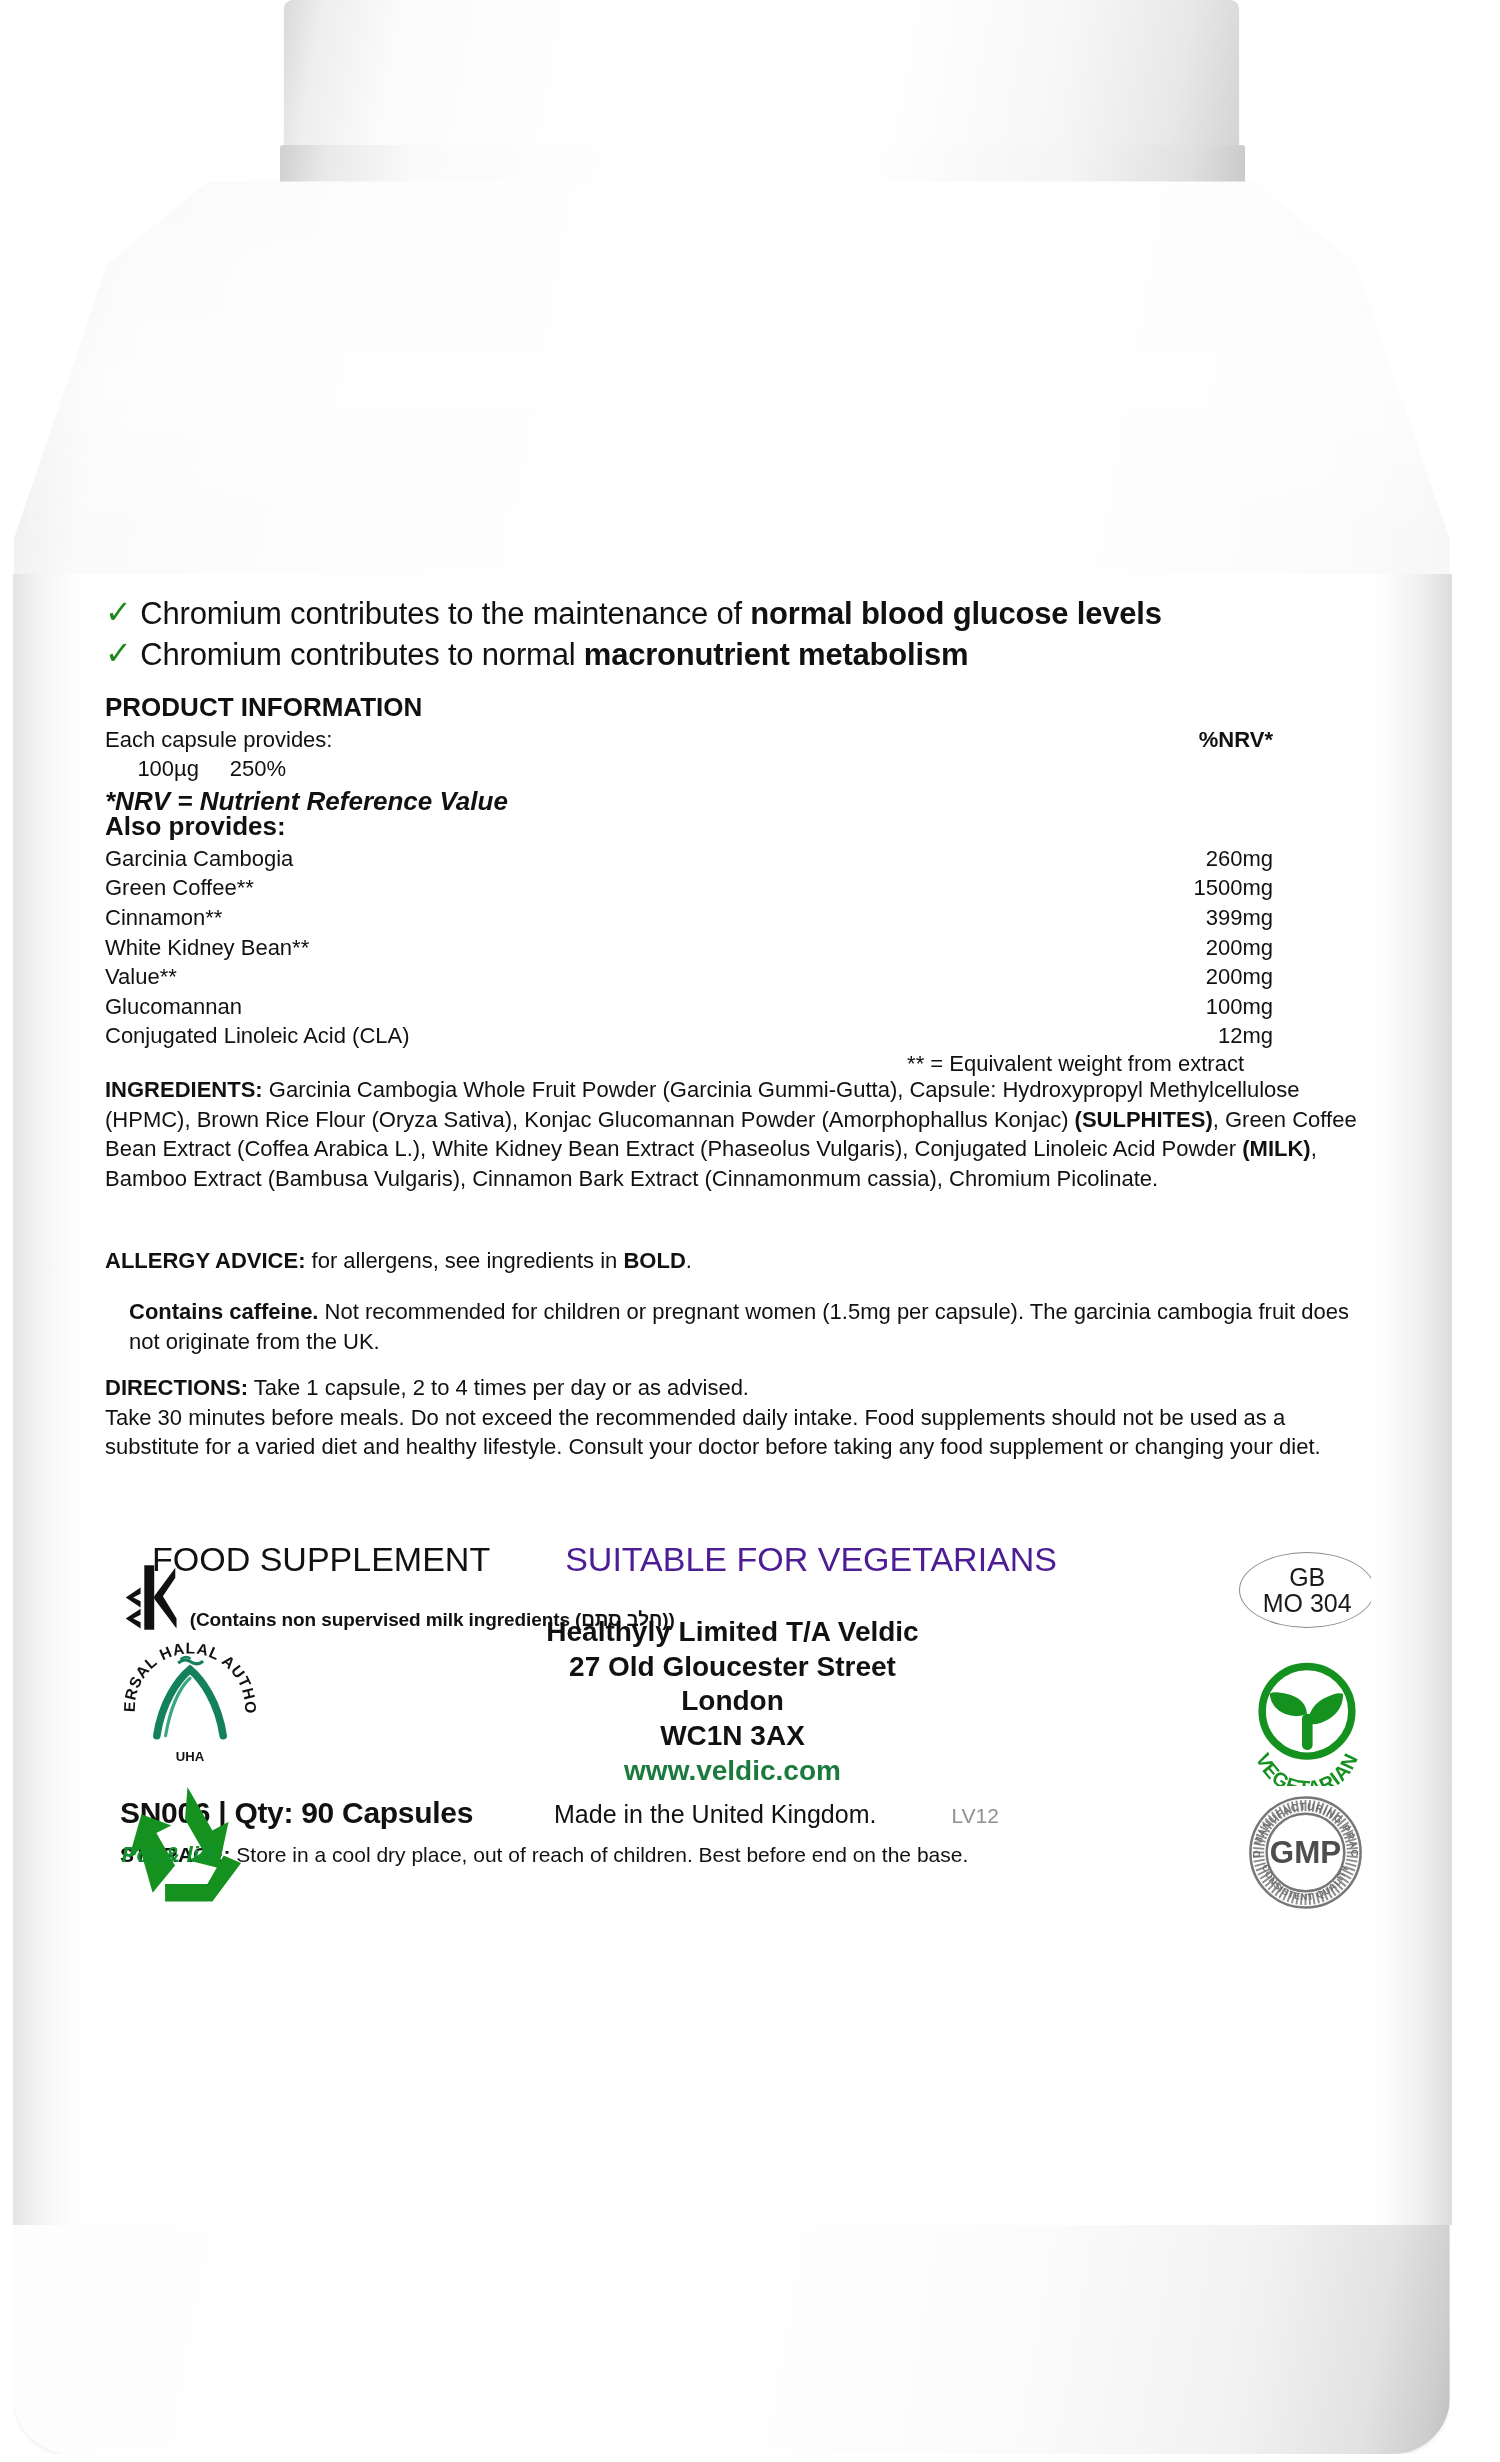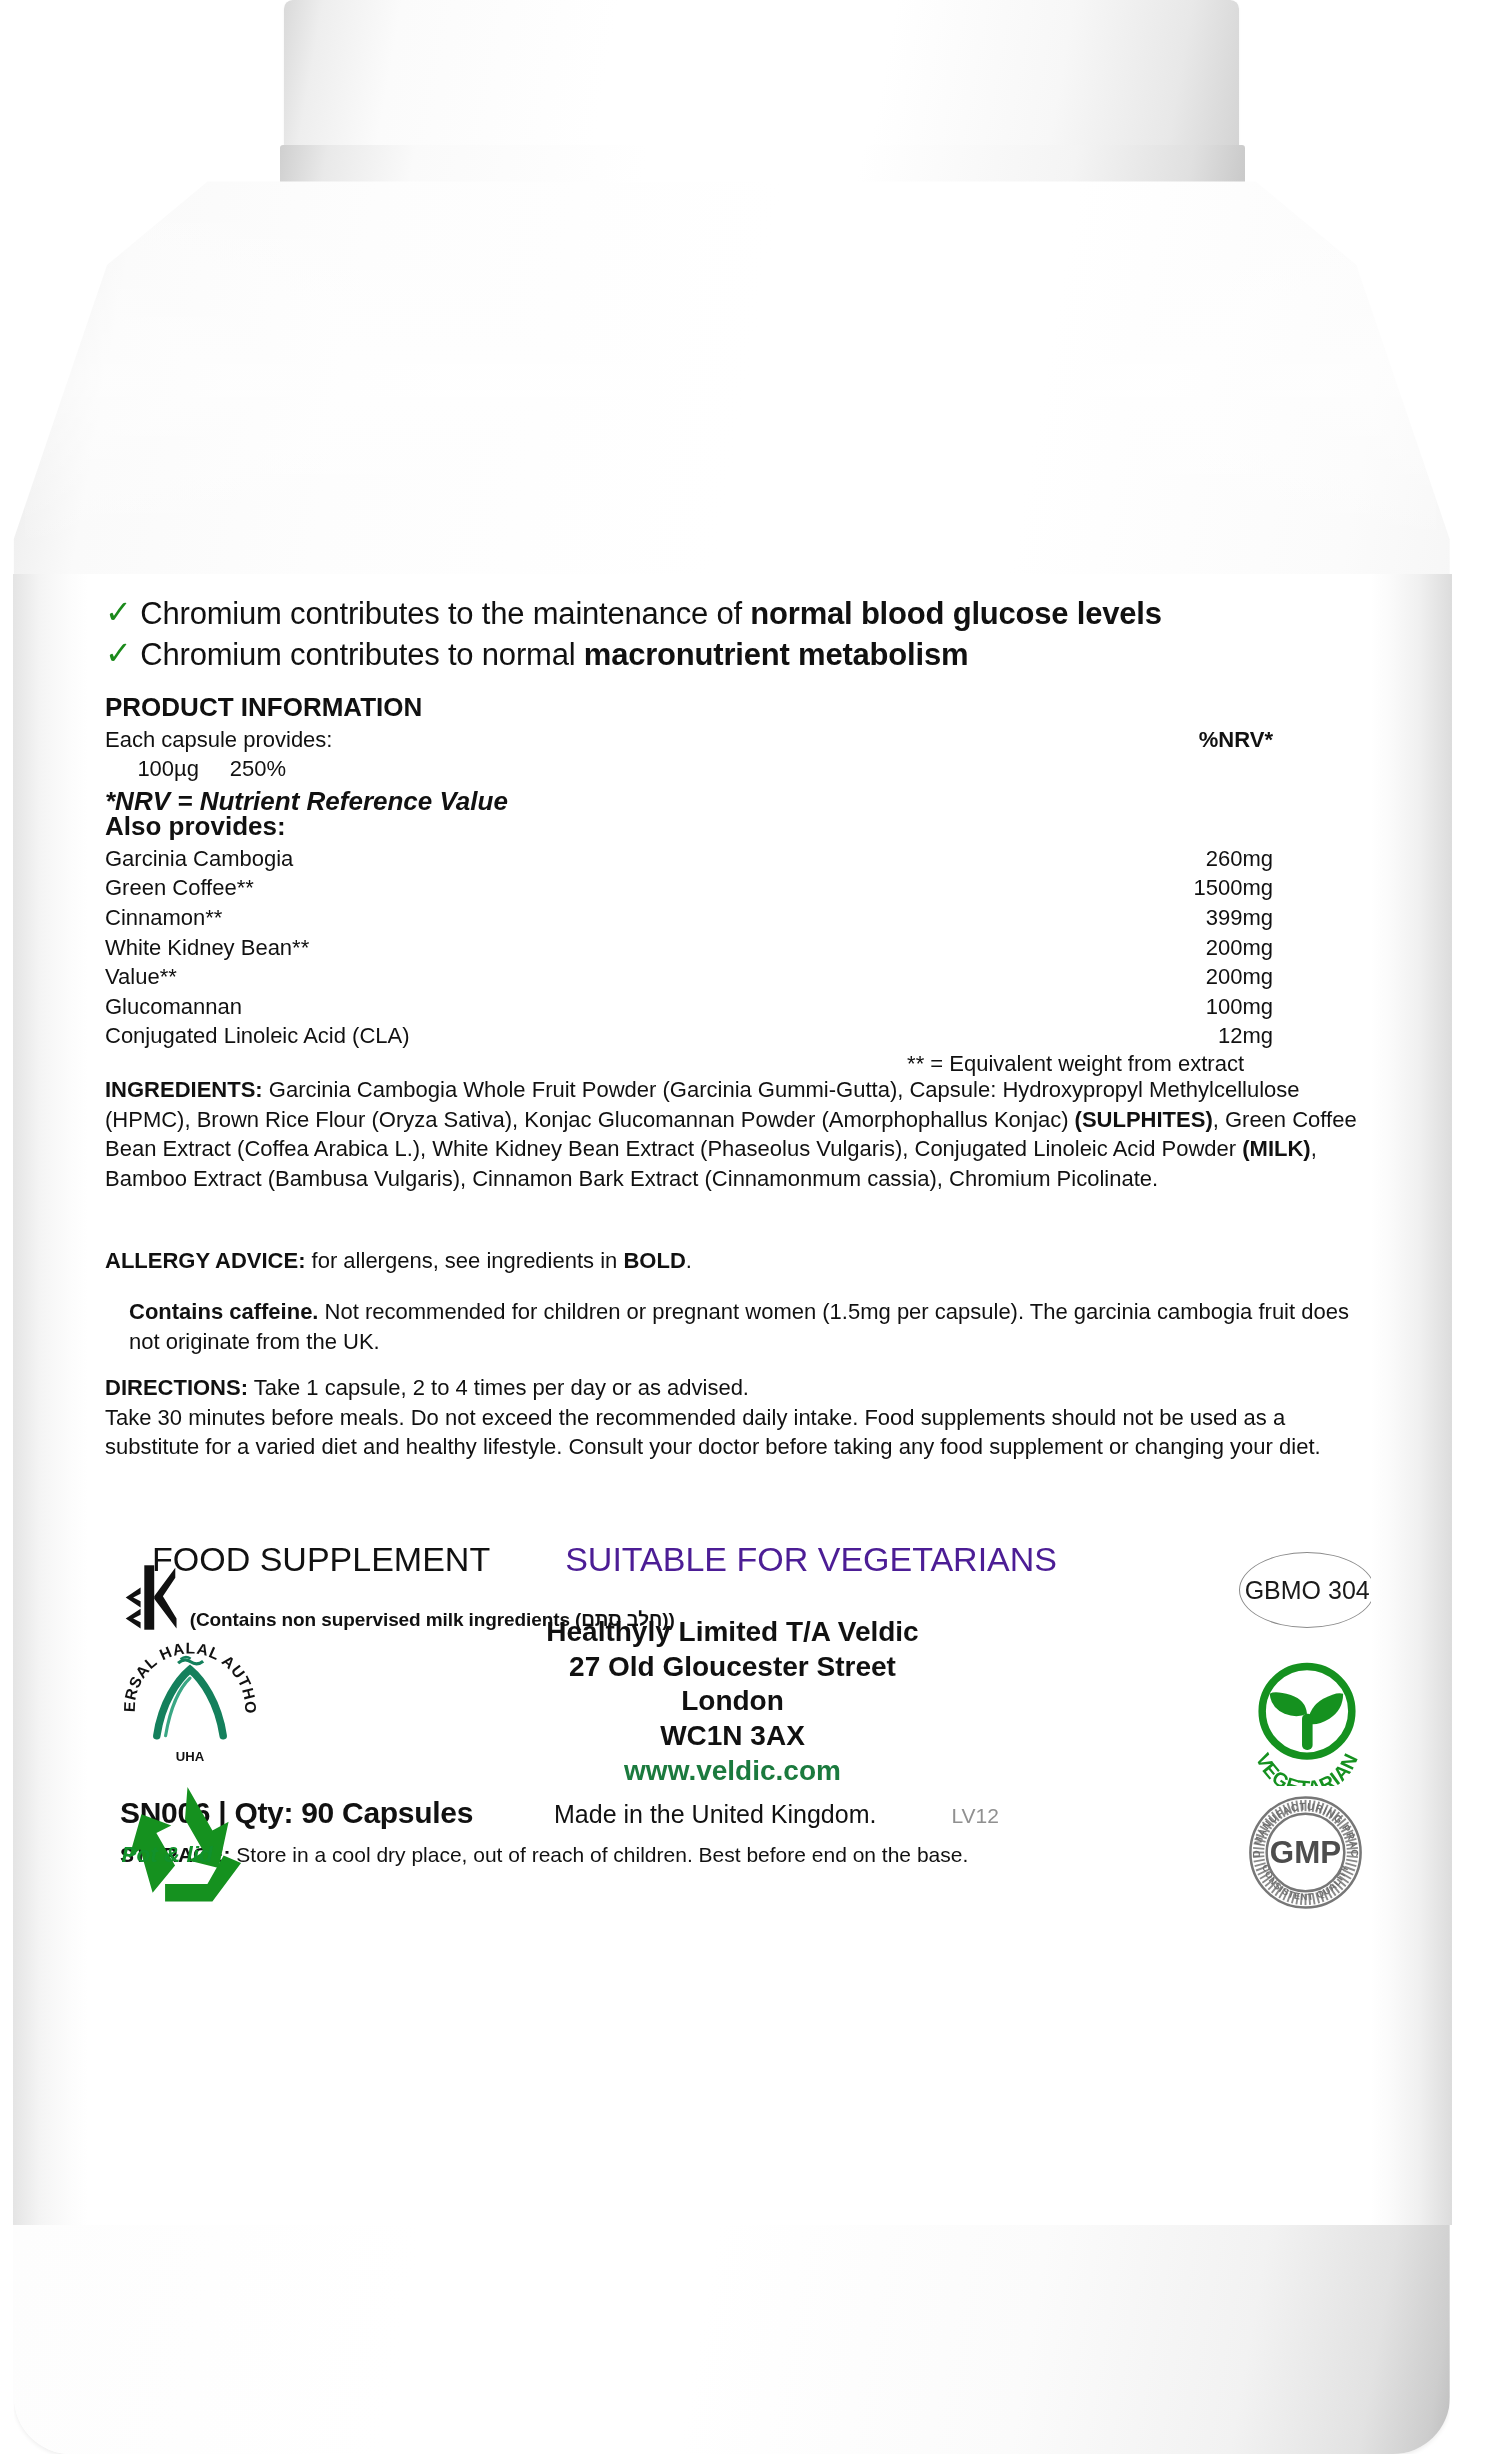--- a/index.html
+++ b/index.html
@@ -245,21 +245,21 @@
     font-size: 22.5px;
     font-weight: 700;
     font-style: italic;
     color: #11912b;
   }
 
   .gb-oval {
     width: 134px; height: 74px;
     border: 1.9px solid #8a8a8a;
     border-radius: 50%;
-    display: flex; flex-direction: row;
+    display: flex; flex-direction: column;
     align-items: center; justify-content: center;
     line-height: 1.06;
     font-size: 25px;
     color: #1a1a1a;
   }
   .veg { width: 132px; height: 132px; }
   .gmp { width: 119px; height: 119px; }
 </style>
 </head>
 <body>

